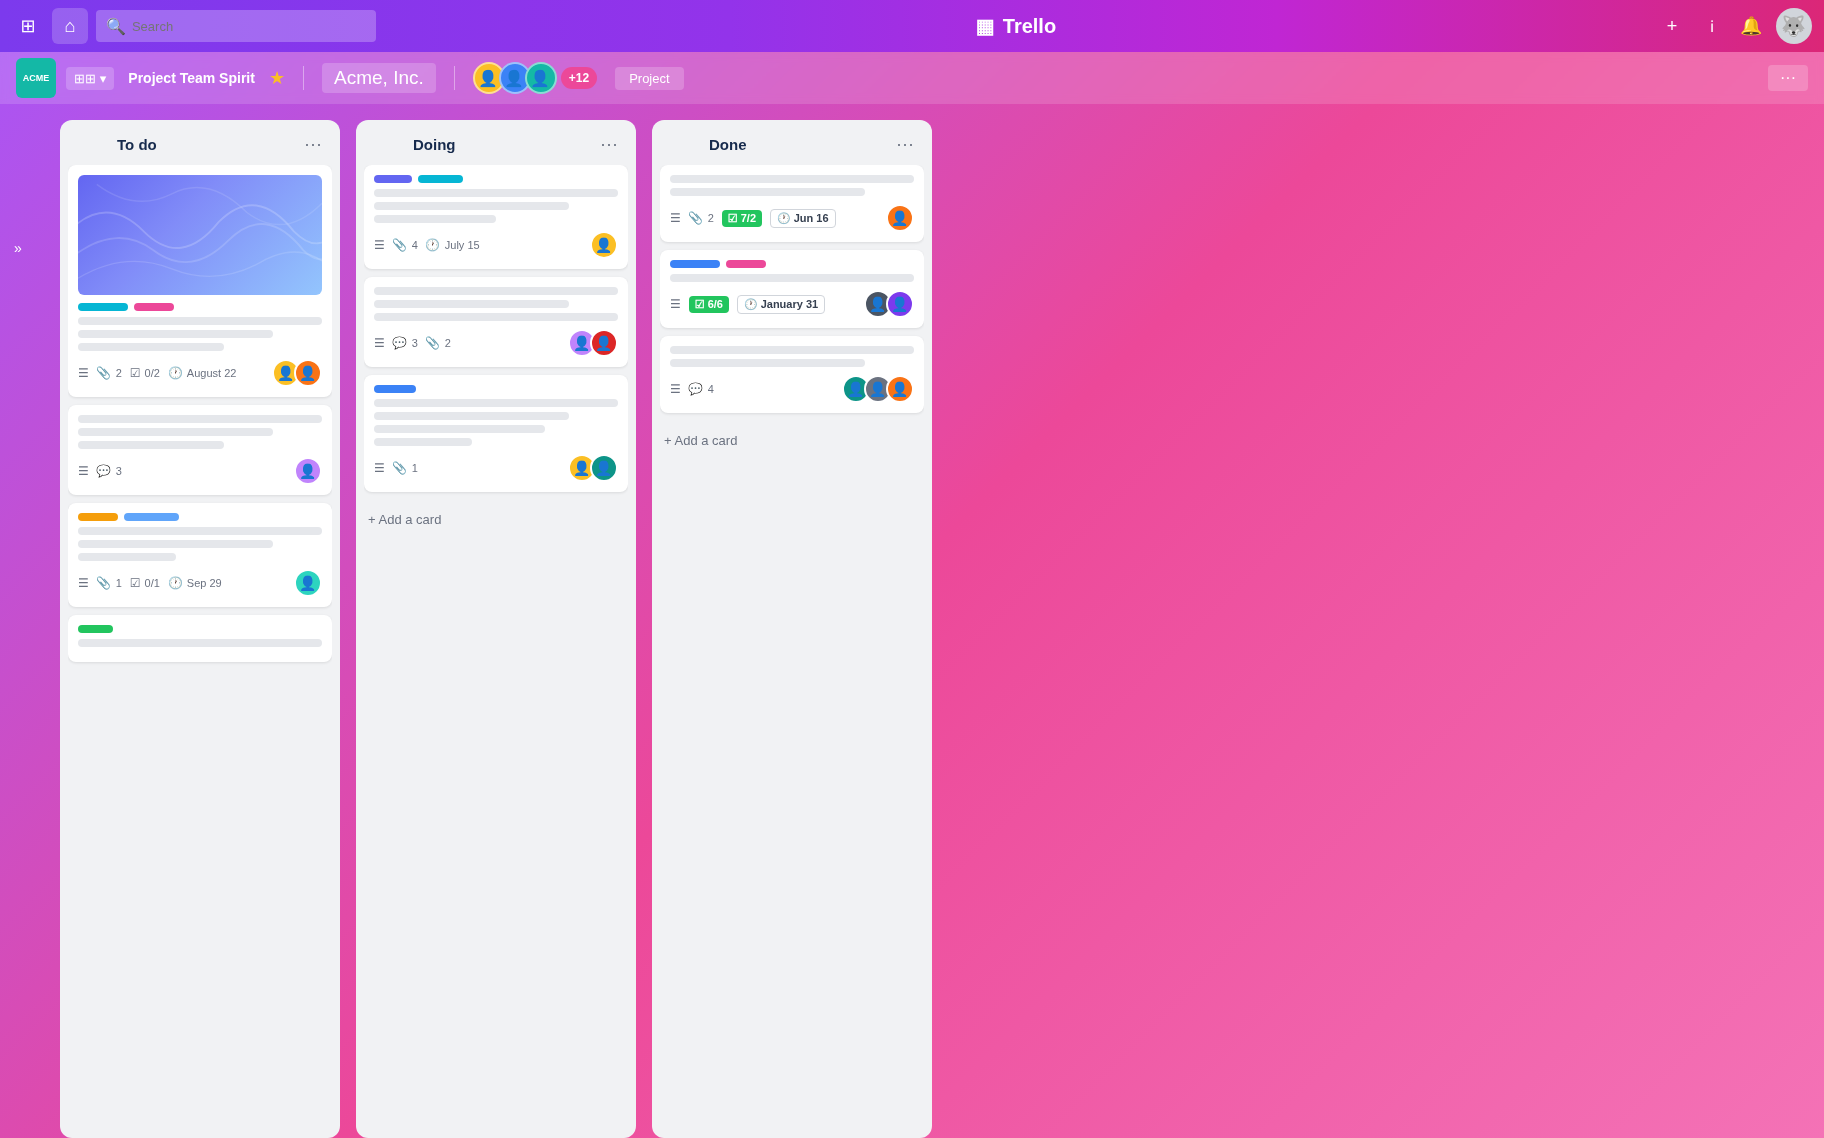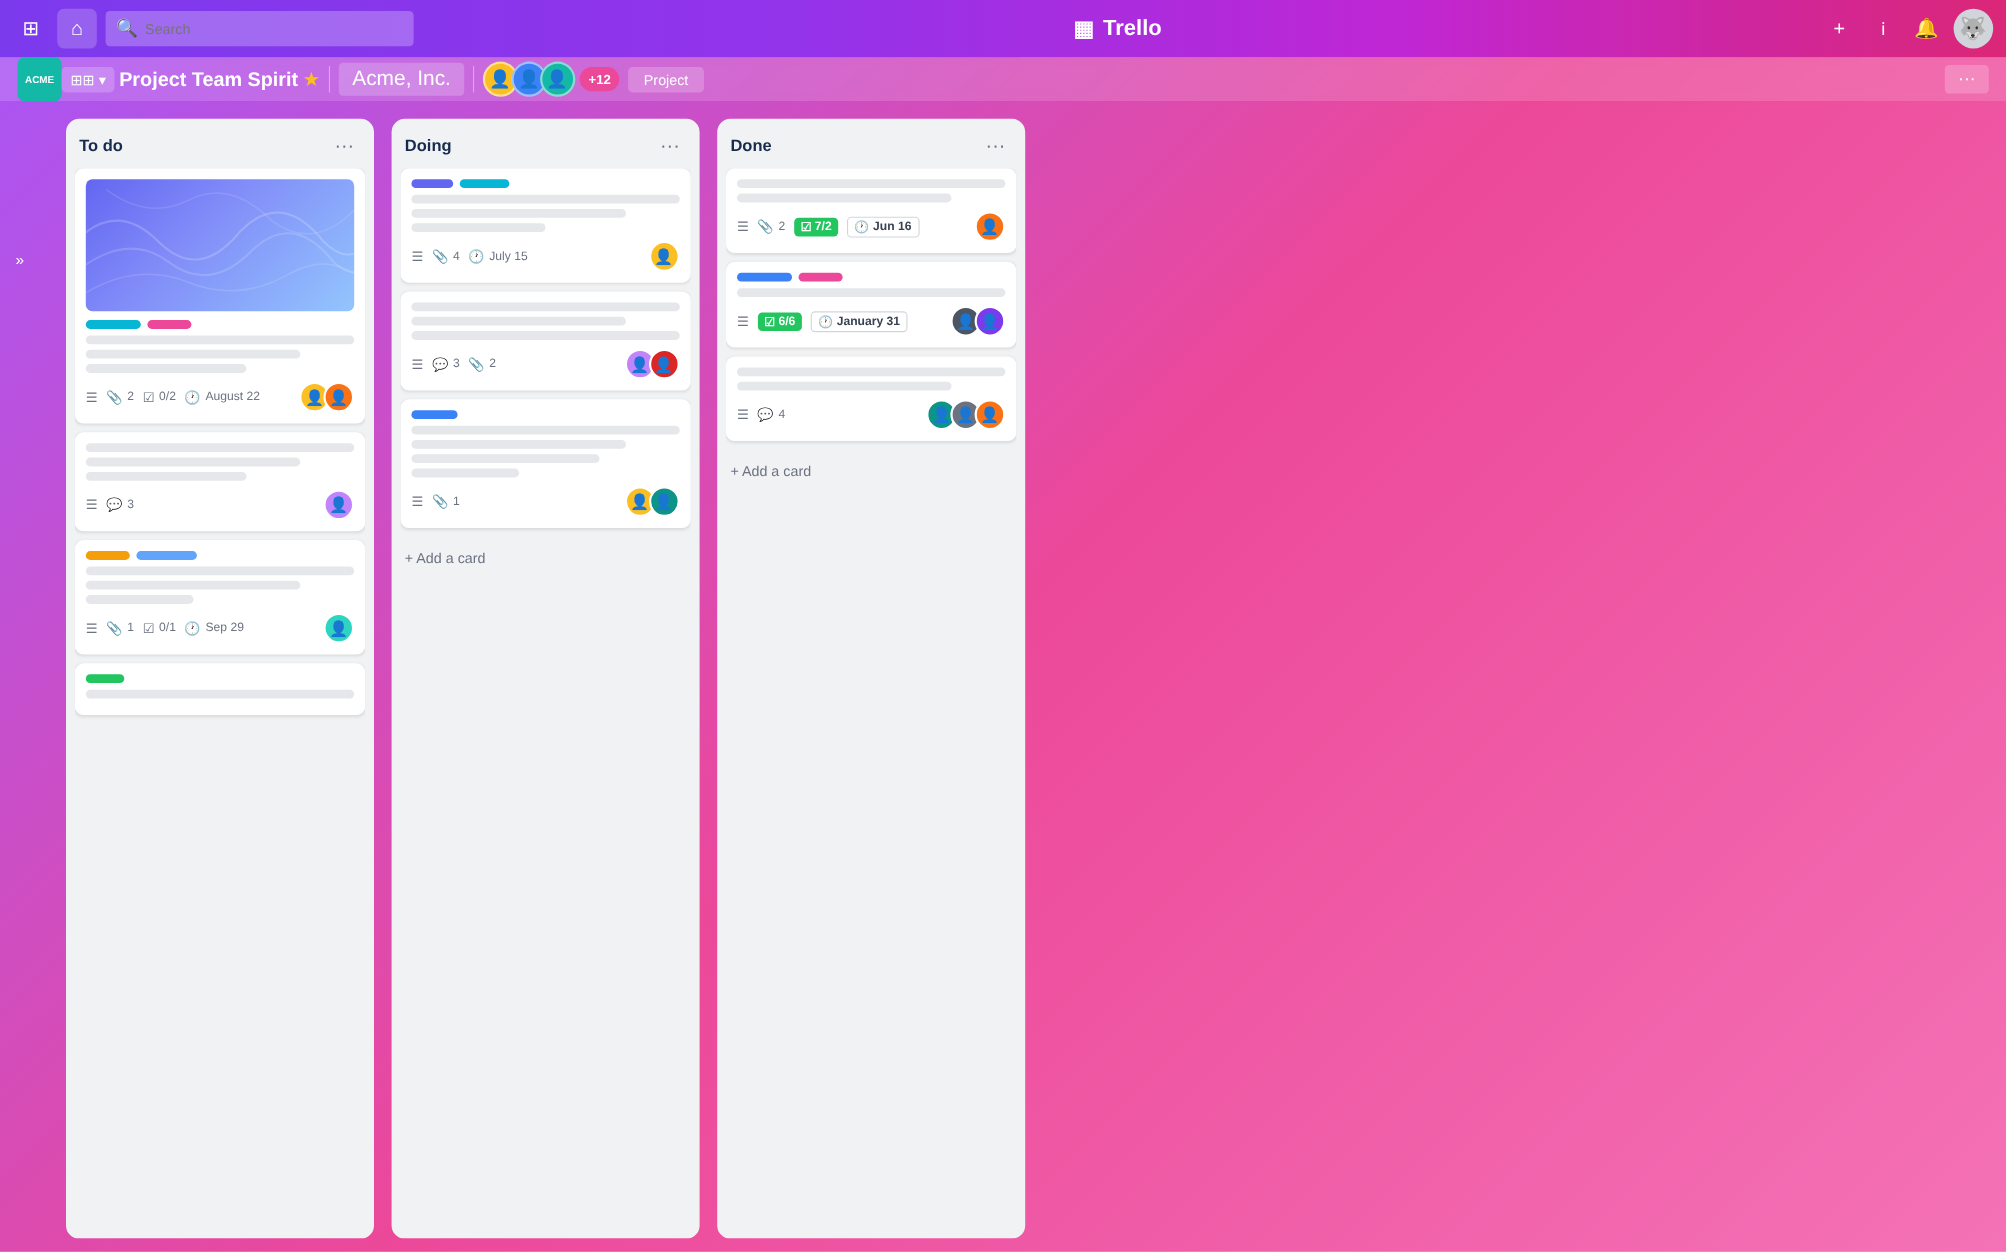--- a/index.html
+++ b/index.html
@@ -60,42 +60,43 @@
     .nav-avatar {
       width: 36px; height: 36px; border-radius: 50%;
       background: #d1d5db;
       overflow: hidden; cursor: pointer;
       display: flex; align-items: center; justify-content: center;
       font-size: 20px;
     }
 
     
     .board-header {
-      height: 40px;
+      height: 52px;
       background: rgba(255,255,255,0.15);
       backdrop-filter: blur(4px);
       display: flex;
       align-items: center;
       padding: 0 16px;
+      gap: 10px;
     }
     .workspace-badge {
       width: 40px; height: 40px;
       background: #14b8a6;
       border-radius: 6px;
       display: flex; align-items: center; justify-content: center;
       color: white; font-size: 9px; font-weight: 700; text-align: center;
     }
     .board-dropdown {
       display: flex; align-items: center; gap: 4px;
       background: rgba(255,255,255,0.2);
       border-radius: 4px; padding: 4px 8px;
       cursor: pointer; color: white; font-size: 13px;
     }
     .board-title {
-      color: white; font-size: 18px; font-weight: 700;
+      color: white; font-size: 14px; font-weight: 700;
       margin-left: 4px;
     }
     .star-btn {
       color: #fbbf24; font-size: 18px; cursor: pointer; margin-left: 4px;
     }
     .divider-v {
       width: 1px; height: 24px;
       background: rgba(255,255,255,0.4);
       margin: 0 8px;
     }
@@ -159,20 +160,21 @@
       background: #f1f2f4;
       border-radius: 12px;
       padding: 12px 8px;
       display: flex;
       flex-direction: column;
       max-height: calc(100vh - 120px);
     }
     .list-header {
       display: flex; align-items: center; justify-content: space-between;
       padding: 0 4px 8px 4px;
+      margin-left: 45px;
     }
     .list-title {
       font-size: 15px; font-weight: 700; color: #172b4d;
     }
     .list-menu-btn {
       color: #6b7280; font-size: 18px; cursor: pointer; padding: 2px 6px;
       border-radius: 4px;
     }
 
     .cards-container {

